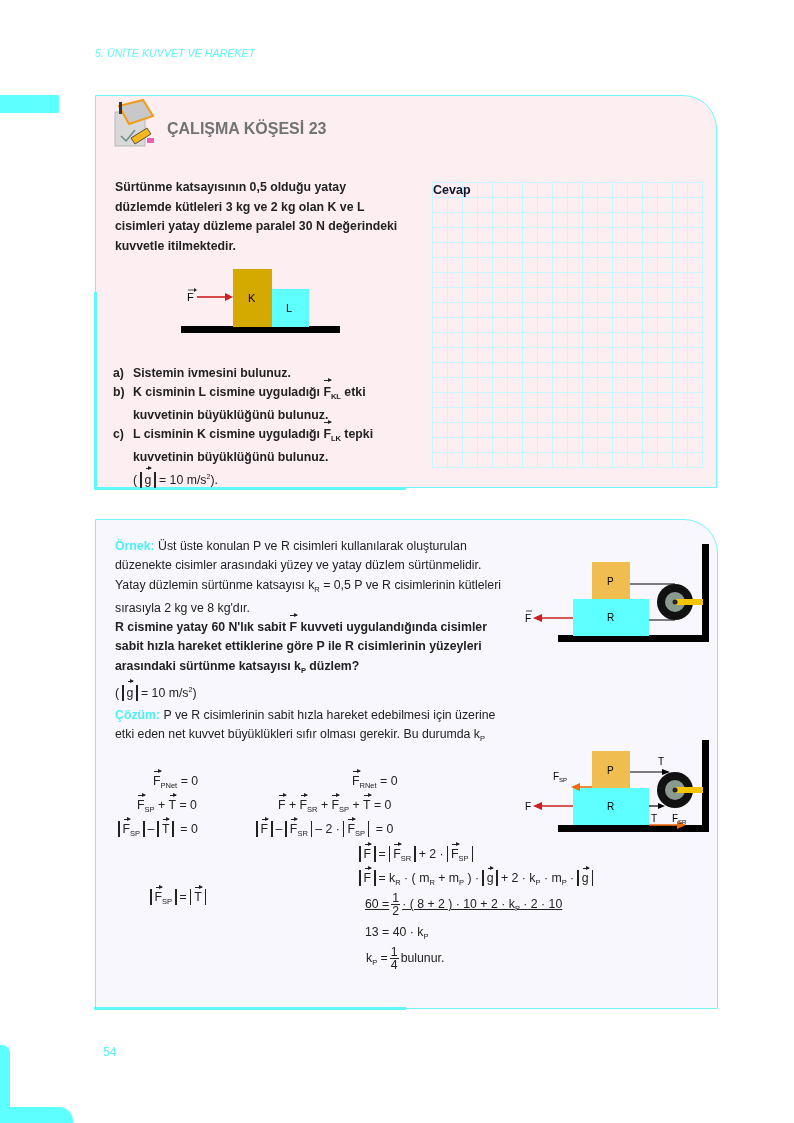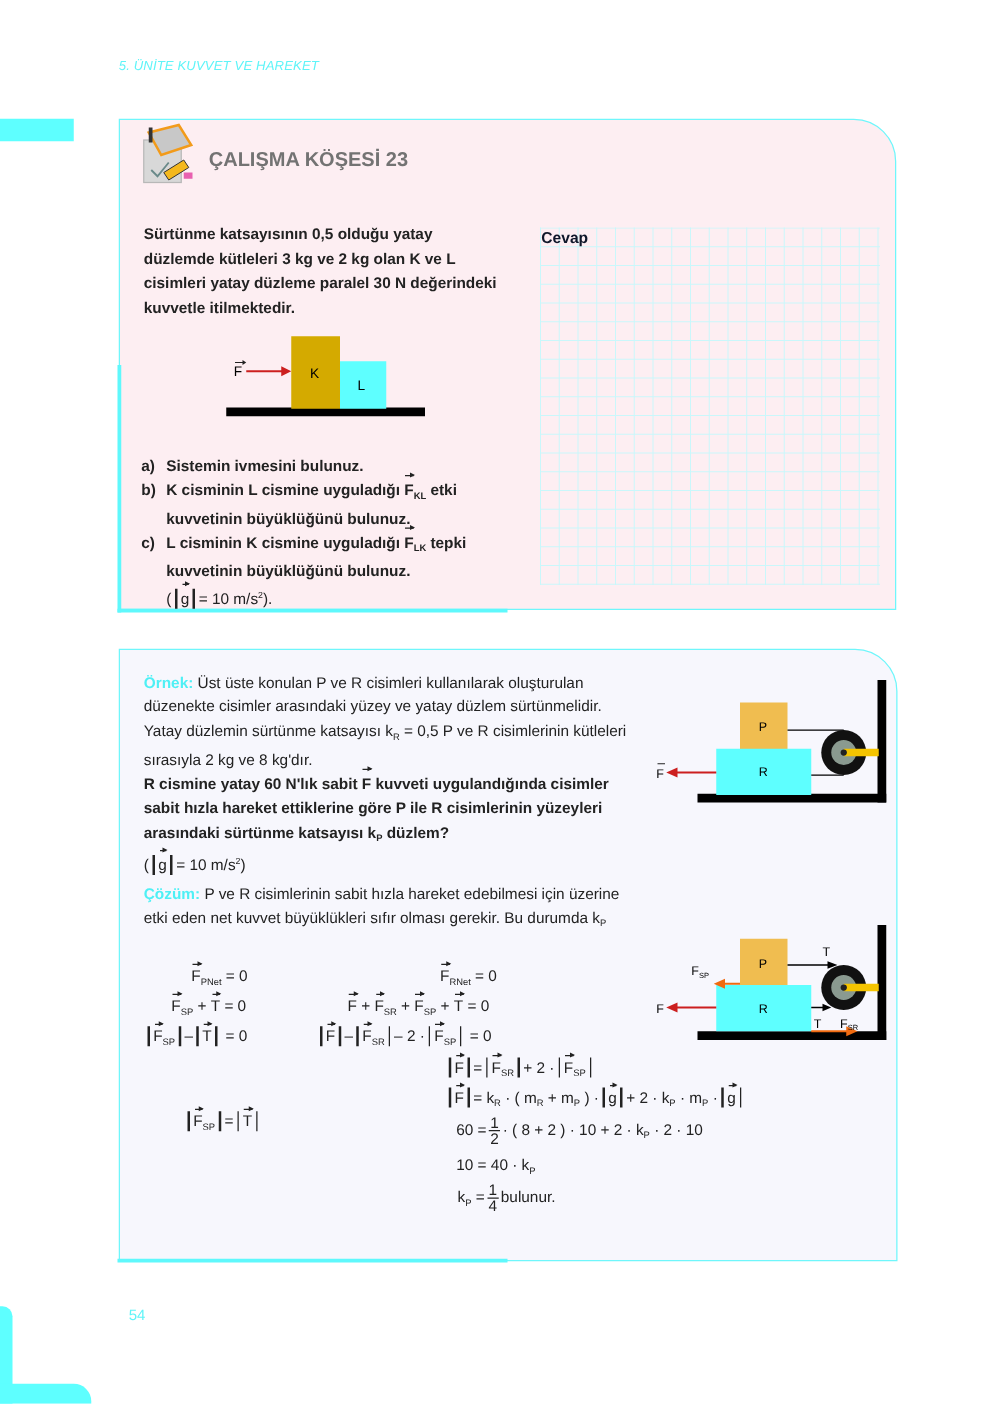--- a/index.html
+++ b/index.html
@@ -170,25 +170,25 @@
 <div class="abs eq" style="left:153px;top:774px;"><span class="vec">F</span><span class="sub">PNet</span> <span>= 0</span></div>
 <div class="abs eq" style="left:137px;top:798px;"><span class="vec">F</span><span class="sub">SP</span> <span>+</span> <span class="vec">T</span> <span>= 0</span></div>
 <div class="abs eq" style="left:115px;top:821px;"><span class="abs-bar"></span><span class="vec">F</span><span class="sub">SP</span><span class="abs-bar"></span><span>–</span><span class="abs-bar"></span><span class="vec">T</span><span class="abs-bar"></span> <span>= 0</span></div>
 <div class="abs eq" style="left:147px;top:845px;margin-top:44px;"><span class="abs-bar"></span><span class="vec">F</span><span class="sub">SP</span><span class="abs-bar"></span><span>=</span><span class="abs-bar"></span><span class="vec">T</span><span class="abs-bar"></span></div>
 
 <div class="abs eq" style="left:352px;top:774px;"><span class="vec">F</span><span class="sub">RNet</span> <span>= 0</span></div>
 <div class="abs eq" style="left:278px;top:798px;"><span class="vec">F</span> + <span class="vec">F</span><span class="sub">SR</span> + <span class="vec">F</span><span class="sub">SP</span> + <span class="vec">T</span> <span>= 0</span></div>
 <div class="abs eq" style="left:253px;top:821px;"><span class="abs-bar"></span><span class="vec">F</span><span class="abs-bar"></span>–<span class="abs-bar"></span><span class="vec">F</span><span class="sub">SR</span><span class="abs-bar"></span><span>– 2 ·</span><span class="abs-bar"></span><span class="vec">F</span><span class="sub">SP</span><span class="abs-bar"></span> <span>= 0</span></div>
 <div class="abs eq" style="left:356px;top:846px;"><span class="abs-bar"></span><span class="vec">F</span><span class="abs-bar"></span>=<span class="abs-bar"></span><span class="vec">F</span><span class="sub">SR</span><span class="abs-bar"></span><span>+ 2 ·</span><span class="abs-bar"></span><span class="vec">F</span><span class="sub">SP</span><span class="abs-bar"></span></div>
 <div class="abs eq" style="left:356px;top:870px;"><span class="abs-bar"></span><span class="vec">F</span><span class="abs-bar"></span><span>= k</span><span class="sub">R</span> <span>· ( m</span><span class="sub">R</span><span> + m</span><span class="sub">P</span><span> ) ·</span><span class="abs-bar"></span><span class="vec">g</span><span class="abs-bar"></span><span>+ 2 · k</span><span class="sub">P</span><span> · m</span><span class="sub">P</span><span> ·</span><span class="abs-bar"></span><span class="vec">g</span><span class="abs-bar"></span></div>
-<div class="abs eq" style="left:365px;top:892px;"><span>60 =</span><span class="frac">
+<div class="abs eq" style="left:365px;top:892px;text-decoration:underline;"><span>60 =</span><span class="frac">
       <span class="num">1</span>
       <span>2</span>
     </span><span>· ( 8 + 2 ) · 10 + 2 · k</span><span class="sub">P</span><span> · 2 · 10</span></div>
-<div class="abs eq" style="left:365px;top:925px;"><span>10 = 40 · k</span><span class="sub">P</span></div>
+<div class="abs eq" style="left:365px;top:925px;"><span>13 = 40 · k</span><span class="sub">P</span></div>
 <div class="abs eq" style="left:366px;top:946px;"><span>k</span><span class="sub">P</span><span> =</span><span class="frac">
       <span class="num">1</span>
       <span>4</span>
     </span><span>bulunur.</span></div>
 
 <div class="abs page-num">54</div>
 <div class="abs corner-v"></div>
 <div class="abs corner-h"></div>
 
 </body></html>

